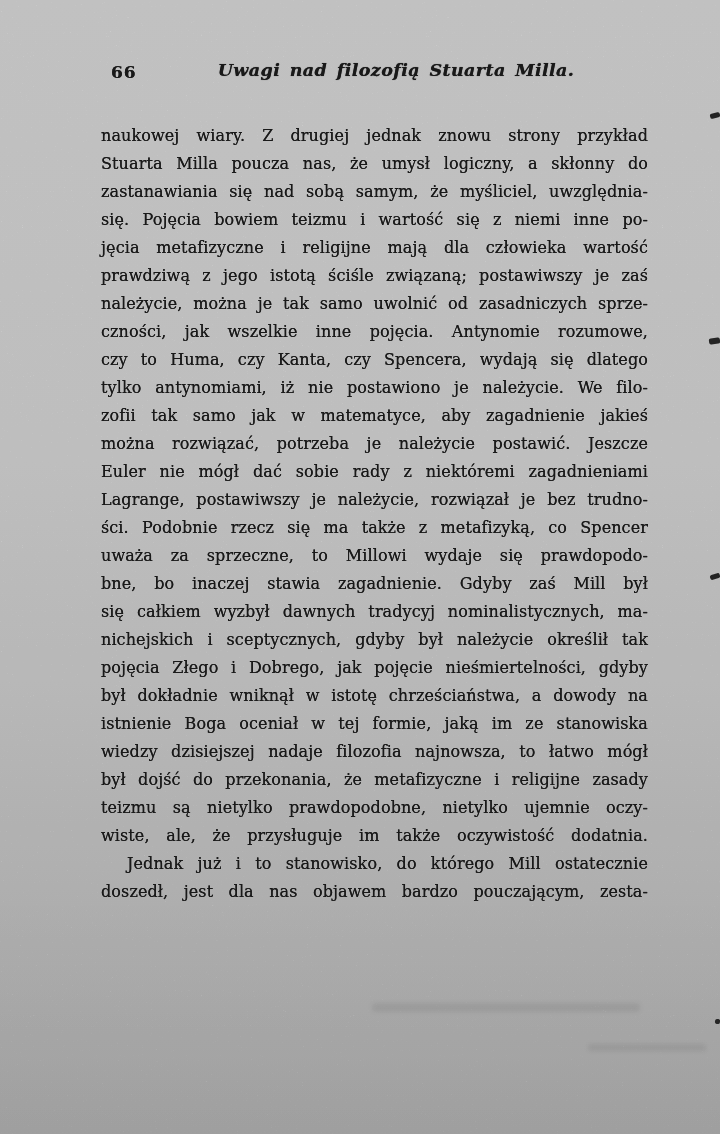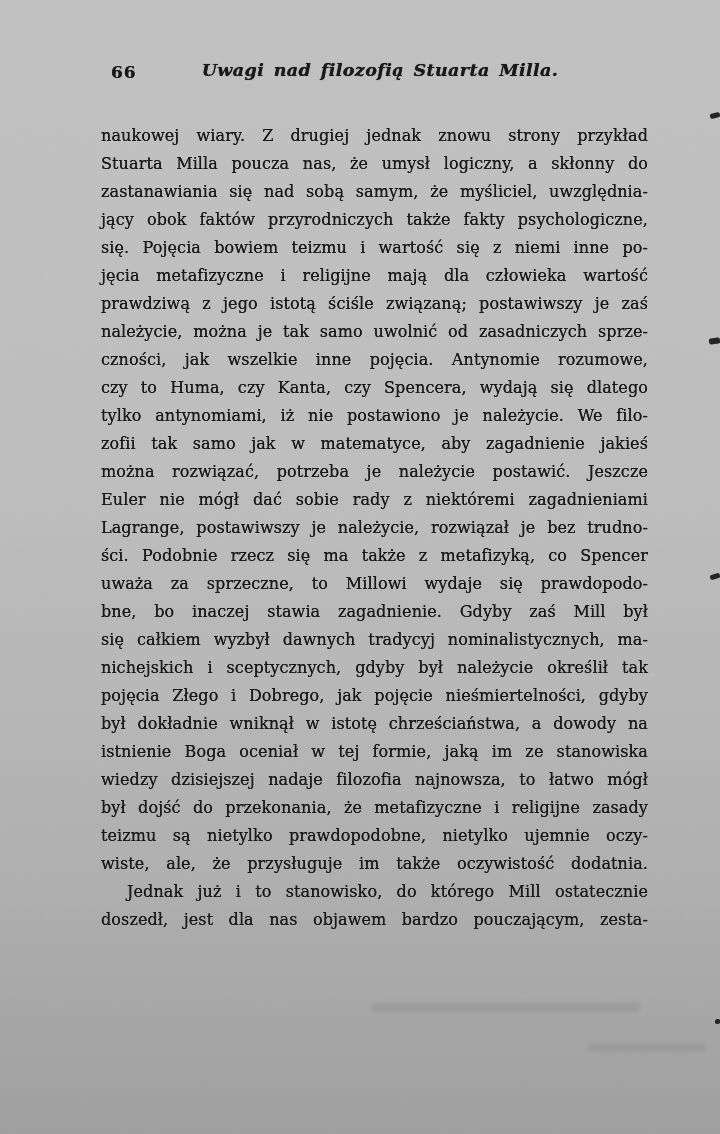--- a/index.html
+++ b/index.html
@@ -26,21 +26,21 @@
     position: absolute;
     left: 111px;
     top: 62px;
     font-size: 17px;
     font-weight: 700;
     letter-spacing: 1px;
     text-shadow: 0 0 0.6px rgba(10,10,10,0.85);
   }
   .running-title {
     position: absolute;
-    left: 110px;
+    left: 126px;
     top: 60px;
     width: 540px;
     text-align: center;
     font-size: 17.5px;
     font-style: italic;
     font-weight: 700;
     letter-spacing: 0.4px;
     word-spacing: 3px;
     text-shadow: 0 0 0.7px rgba(10,10,10,0.9);
   }
@@ -110,21 +110,20 @@
 
 <div class="page">
 
   <div class="page-number">66</div>
   <div class="running-title">Uwagi nad filozofią Stuarta Milla.</div>
 
   <div class="text-block">
     <div class="line">naukowej wiary. Z drugiej jednak znowu strony przykład</div>
     <div class="line">Stuarta Milla poucza nas, że umysł logiczny, a skłonny do</div>
     <div class="line">zastanawiania się nad sobą samym, że myśliciel, uwzględnia-</div>
-    <div class="line">jący obok faktów przyrodniczych także fakty psychologiczne,</div>
     <div class="line">się. Pojęcia bowiem teizmu i wartość się z niemi inne po-</div>
     <div class="line">jęcia metafizyczne i religijne mają dla człowieka wartość</div>
     <div class="line">prawdziwą z jego istotą ściśle związaną; postawiwszy je zaś</div>
     <div class="line">należycie, można je tak samo uwolnić od zasadniczych sprze-</div>
     <div class="line">czności, jak wszelkie inne pojęcia. Antynomie rozumowe,</div>
     <div class="line">czy to Huma, czy Kanta, czy Spencera, wydają się dlatego</div>
     <div class="line">tylko antynomiami, iż nie postawiono je należycie. We filo-</div>
     <div class="line">zofii tak samo jak w matematyce, aby zagadnienie jakieś</div>
     <div class="line">można rozwiązać, potrzeba je należycie postawić. Jeszcze</div>
     <div class="line">Euler nie mógł dać sobie rady z niektóremi zagadnieniami</div>

